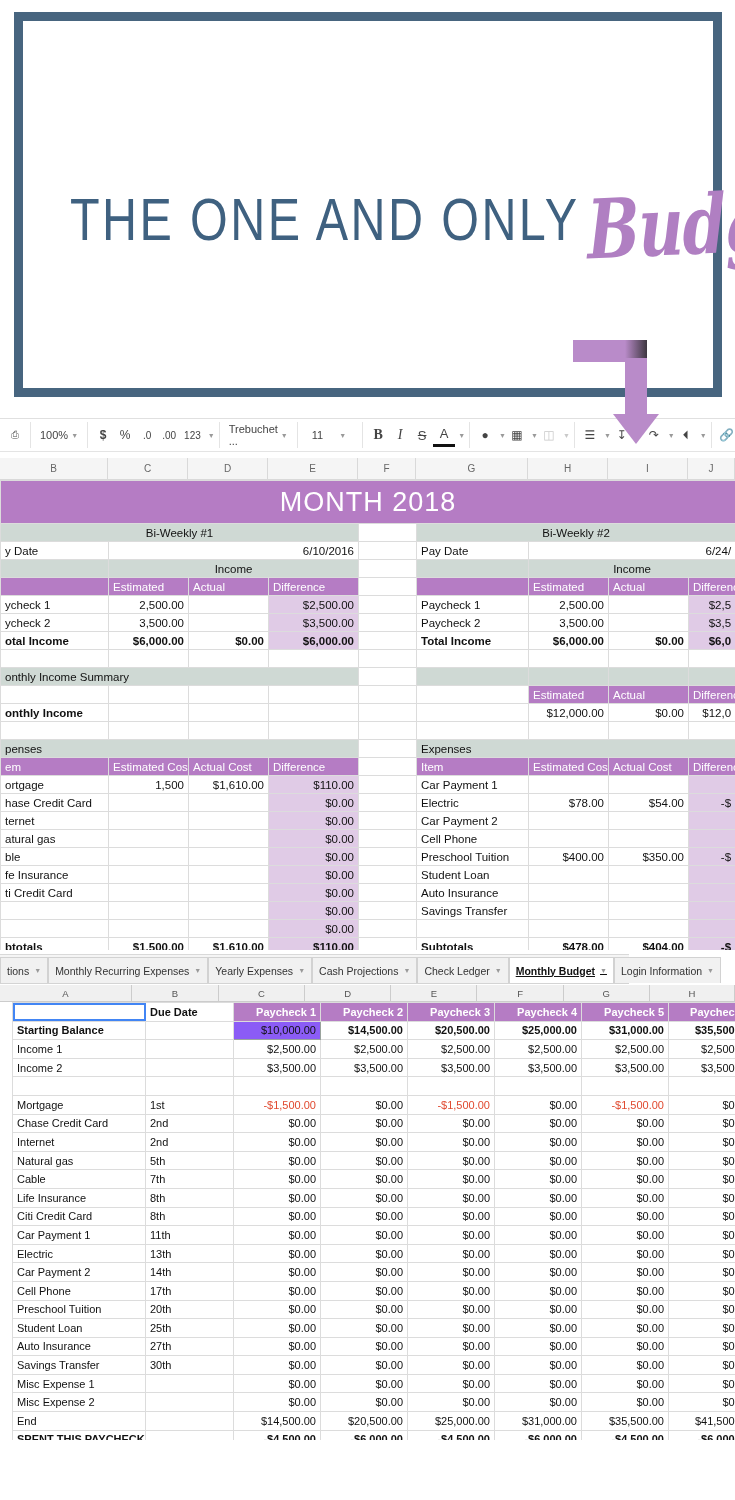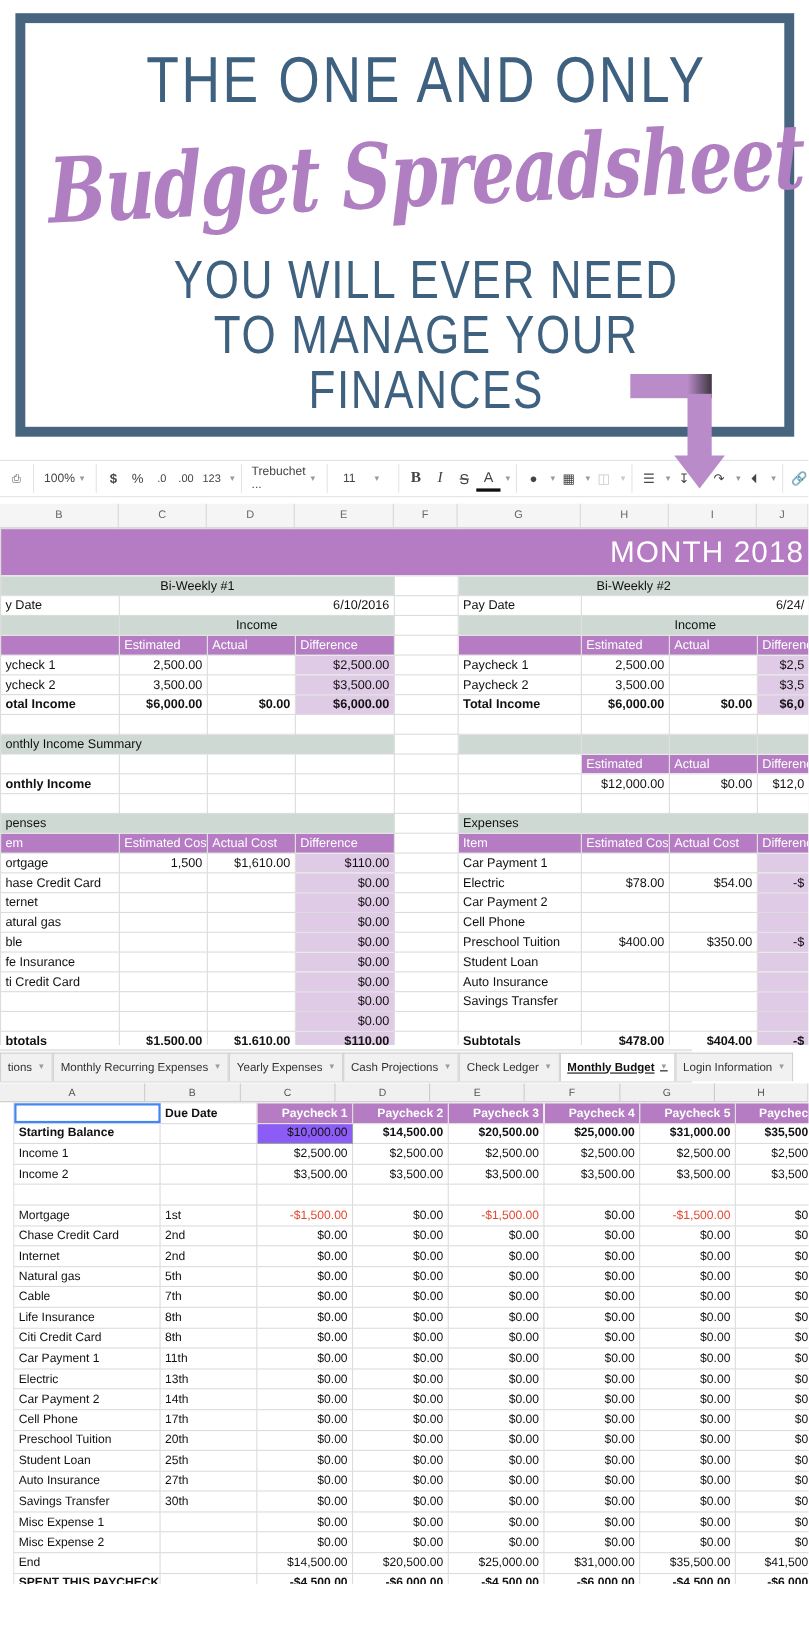--- a/index.html
+++ b/index.html
@@ -15,21 +15,21 @@
   .hero {
     position: absolute; left: 0; top: 0; width: 735px; height: 405px;
     background: #ffffff;
   }
   .hero-frame {
     position: absolute; left: 14px; top: 12px; width: 708px; height: 385px;
     border: 9px solid #47657f; background: #ffffff;
   }
   .hero-inner {
     position: absolute; left: 0; top: 0; right: 0; bottom: 0;
-    display: flex; flex-direction: column; align-items: center;
+    display: flex; flex-direction: row; align-items: center;
     justify-content: flex-start; padding-top: 20px; padding-left: 39px;
   }
   .hl1 {
     font-family: "Liberation Sans", sans-serif;
     font-size: 50px; line-height: 54px; letter-spacing: 2.5px;
     color: #3f6180; font-weight: 300;
     transform: scaleY(1.18) scaleX(0.97); transform-origin: center top;
     white-space: nowrap;
   }
   .hl-script {
@@ -104,21 +104,21 @@
     background: #ffffff; overflow: hidden;
   }
   table.gs { border-collapse: collapse; table-layout: fixed; width: 735px;
              font-size: 11.5px; color: #111; }
   table.gs td {
     border: 1px solid #dcdcdc; height: 18px; padding: 0 4px;
     white-space: nowrap; overflow: hidden; vertical-align: middle;
   }
   .c-purple { background: #b57cc4; color: #ffffff; }
   .c-title { background: #b57cc4; color: #ffffff; font-size: 27px;
-             text-align: right; font-weight: 300; letter-spacing: 1px; }
+             text-align: center; font-weight: 300; letter-spacing: 1px; }
   .c-grey  { background: #cfd9d4; color: #111; }
   .c-grey-c{ background: #cfd9d4; color: #111; text-align: center; margin-left: 20px; }
   .c-lilac { background: #e0cbe6; }
   .c-white { background: #ffffff; }
   .r { text-align: right; }
   .b { font-weight: bold; }
   .topline td { border-top: 2px solid #6b6b6b; }
 
   
   .tabbar {

